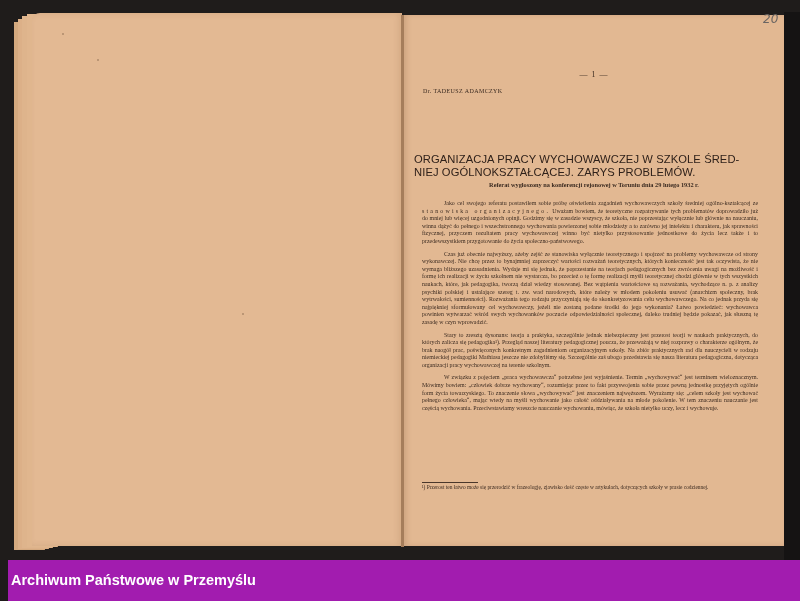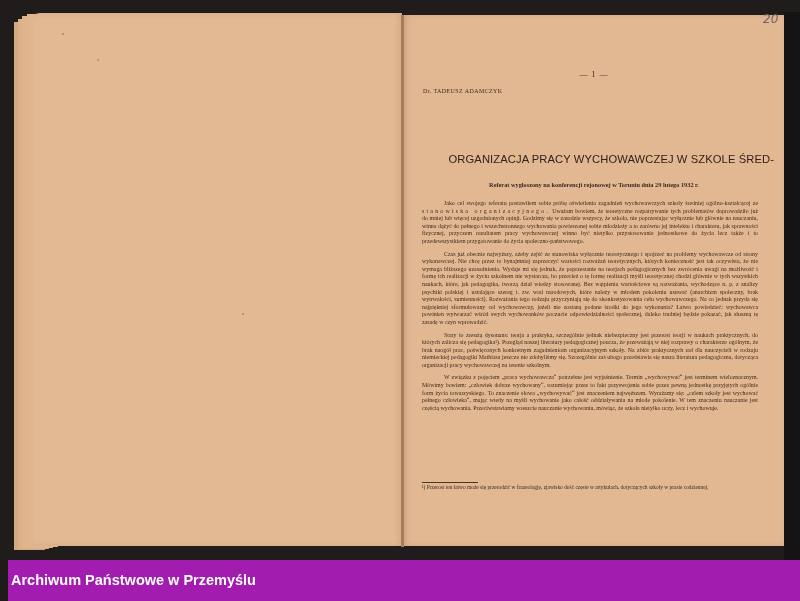--- a/index.html
+++ b/index.html
@@ -47,21 +47,21 @@
     }
     .page-number {
       position: absolute; left: 0; width: 100%; top: 55px; text-align: center;
       font-size: 8px; color: #3a2a20; letter-spacing: 1px;
     }
     .author {
       position: absolute; left: 19px; top: 73px;
       font-size: 6px; color: #3a2a20; letter-spacing: 0.4px;
     }
     .title {
-      position: absolute; left: 10px; width: 360px; top: 138px; text-align: right;
+      position: absolute; left: 10px; width: 360px; top: 138px; text-align: left;
       font-family: "Liberation Sans", sans-serif;
       font-size: 11.2px; line-height: 13px; color: #2f211a; letter-spacing: 0.1px;
     }
     .subtitle {
       position: absolute; left: 10px; width: 360px; top: 166px; text-align: center;
       font-size: 6.3px; font-weight: bold; color: #3a2a20;
     }
     .body {
       position: absolute; left: 18px; width: 336px; top: 185px;
       font-size: 5.9px; line-height: 7.6px; color: #3c2b21;
@@ -103,20 +103,21 @@
   </div>
 
   <div class="gutter"></div>
 
   <div class="page-right">
     <div class="page-number">— 1 —</div>
     <div class="author">Dr. TADEUSZ ADAMCZYK</div>
 
     <div class="title">
       <div>ORGANIZACJA PRACY WYCHOWAWCZEJ W SZKOLE ŚRED-</div>
+      <div>NIEJ OGÓLNOKSZTAŁCĄCEJ.  ZARYS PROBLEMÓW.</div>
     </div>
     <div class="subtitle">Referat wygłoszony na konferencji rejonowej w Toruniu dnia 29 lutego 1932 r.</div>
 
     <div class="body">
       <p><span>Jako cel swojego referatu postawiłem sobie próbę oświetlenia zagadnień wychowawczych szkoły średniej ogólno-kształcącej ze </span><span class="spaced">stanowiska organizacyjnego.</span><span> Uważam bowiem, że teoretyczne rozpatrywanie tych problematów doprowadziło już do mniej lub więcej uzgodnionych opinji. Godzimy się w zasadzie wszyscy, że szkoła, nie poprzestając wyłącznie lub głównie na nauczaniu, winna dążyć do pełnego i wszechstronnego wychowania powierzonej sobie młodzieży a to zarówno jej intelektu i charakteru, jak sprawności fizycznej, przyczem rezultatem pracy wychowawczej winno być nietylko przystosowanie jednostkowe do życia lecz także i to przedewszystkiem przygotowanie do życia społeczno-państwowego.</span></p>
       <p>Czas już obecnie najwyższy, ażeby zejść ze stanowiska wyłącznie teoretycznego i spojrzeć na problemy wychowawcze od strony wykonawczej. Nie chcę przez to bynajmniej zaprzeczyć wartości rozważań teoretycznych, których konieczność jest tak oczywista, że nie wymaga bliższego uzasadnienia. Wydaje mi się jednak, że poprzestanie na teorjach pedagogicznych bez zwrócenia uwagi na możliwość i formę ich realizacji w życiu szkolnem nie wystarcza, bo przecież o tę formę realizacji myśli teoretycznej chodzi głównie w tych wszystkich naukach, które, jak pedagogika, tworzą dział wiedzy stosowanej. Bez wątpienia wartościowe są rozważania, wychodzące n. p. z analizy psychiki polskiej i ustalające szereg t. zw. wad narodowych, które należy w młodem pokoleniu usuwać (anarchizm społeczny, brak wytrwałości, sumienności). Rozważania tego rodzaju przyczyniają się do skonkretyzowania celu wychowawczego. Na co jednak przyda się najpiękniej sformułowany cel wychowawczy, jeżeli nie zostaną podane środki do jego wykonania? Łatwo powiedzieć: wychowawca powinien wytwarzać wśród swych wychowanków poczucie odpowiedzialności społecznej, daleko trudniej będzie pokazać, jak słuszną tę zasadę w czyn wprowadzić.</p>
       <p>Stary to zresztą dysonans: teorja a praktyka, szczególnie jednak niebezpieczny jest przerost teorji w naukach praktycznych, do których zalicza się pedagogika¹). Przegląd naszej literatury pedagogicznej poucza, że przeważają w niej rozprawy o charakterze ogólnym, że brak naogół prac, poświęconych konkretnym zagadnieniom organizacyjnym szkoły. Na zbiór praktycznych rad dla nauczycieli w rodzaju niemieckiej pedagogiki Mathiasa jeszcze nie zdobyliśmy się. Szczególnie zaś ubogo przedstawia się nasza literatura pedagogiczna, dotycząca organizacji pracy wychowawczej na terenie szkolnym.</p>
       <p>W związku z pojęciem „praca wychowawcza“ potrzebne jest wyjaśnienie. Termin „wychowywać“ jest terminem wieloznacznym. Mówimy bowiem: „człowiek dobrze wychowany“, rozumiejąc przez to fakt przyswojenia sobie przez pewną jednostkę przyjętych ogólnie form życia towarzyskiego. To znaczenie słowa „wychowywać“ jest znaczeniem najwęższem. Wyrażamy się: „celem szkoły jest wychować pełnego człowieka“, mając wtedy na myśli wychowanie jako całość oddziaływania na młode pokolenie. W tem znaczeniu nauczanie jest częścią wychowania. Przeciwstawiamy wreszcie nauczanie wychowaniu, mówiąc, że szkoła nietylko uczy, lecz i wychowuje.</p>
     </div>
 

